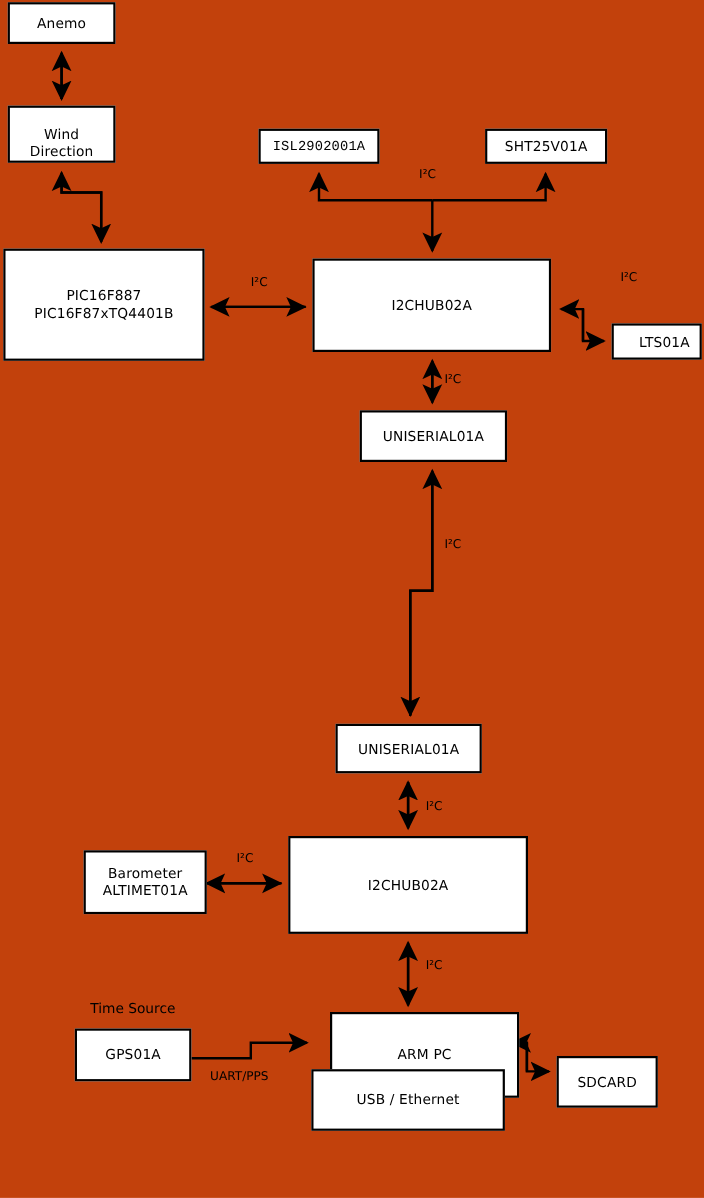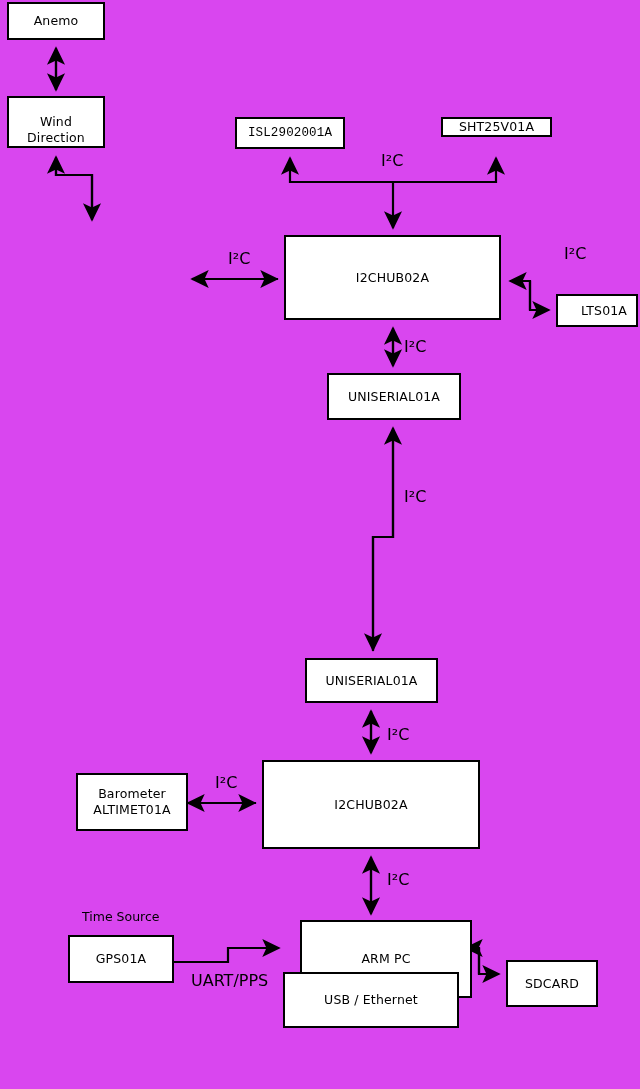--- a/index.html
+++ b/index.html
@@ -8,21 +8,21 @@
     padding: 0;
     background: #ffffff;
   }
   body {
     font-family: "DejaVu Sans", "Liberation Sans", sans-serif;
   }
   #canvas {
     position: relative;
     width: 640px;
     height: 1089px;
-    background: #d946ef;
+    background: #c2410c;
     overflow: hidden;
   }
   #wires {
     position: absolute;
     left: 0;
     top: 0;
     width: 640px;
     height: 1089px;
     pointer-events: none;
   }
@@ -42,21 +42,21 @@
     z-index: 2;
   }
   .node .lbl {
     display: block;
     white-space: pre-line;
     padding: 0 4px;
   }
   .edge-label {
     position: absolute;
     color: #000000;
-    font-size: 16px;
+    font-size: 11px;
     line-height: 1;
     white-space: nowrap;
     z-index: 3;
     background: transparent;
   }
   .free-label {
     position: absolute;
     color: #000000;
     font-size: 12.5px;
     line-height: 1;
@@ -122,26 +122,30 @@
 
   <div class="node" style="left:7px; top:2px; width:98px; height:38px;">
     <span class="lbl">Anemo</span>
   </div>
 
   <div class="node" style="left:7px; top:96px; width:98px; height:52px;align-items:flex-end;">
     <span class="lbl">Wind
 Direction</span>
   </div>
 
+  <div class="node" style="left:3px; top:226px; width:183px; height:102px;">
+    <span class="lbl">PIC16F887
+PIC16F87xTQ4401B</span>
+  </div>
 
   <div class="node" style="left:235px; top:117px; width:110px; height:32px;font-family:Liberation Mono, monospace;">
     <span class="lbl">ISL2902001A</span>
   </div>
 
-  <div class="node" style="left:441px; top:117px; width:111px; height:20px;">
+  <div class="node" style="left:441px; top:117px; width:111px; height:32px;">
     <span class="lbl">SHT25V01A</span>
   </div>
 
   <div class="node" style="left:284px; top:235px; width:217px; height:85px;">
     <span class="lbl">I2CHUB02A</span>
   </div>
 
   <div class="node" style="left:556px; top:294px; width:82px; height:33px;padding-left:14px;">
     <span class="lbl">LTS01A</span>
   </div>

